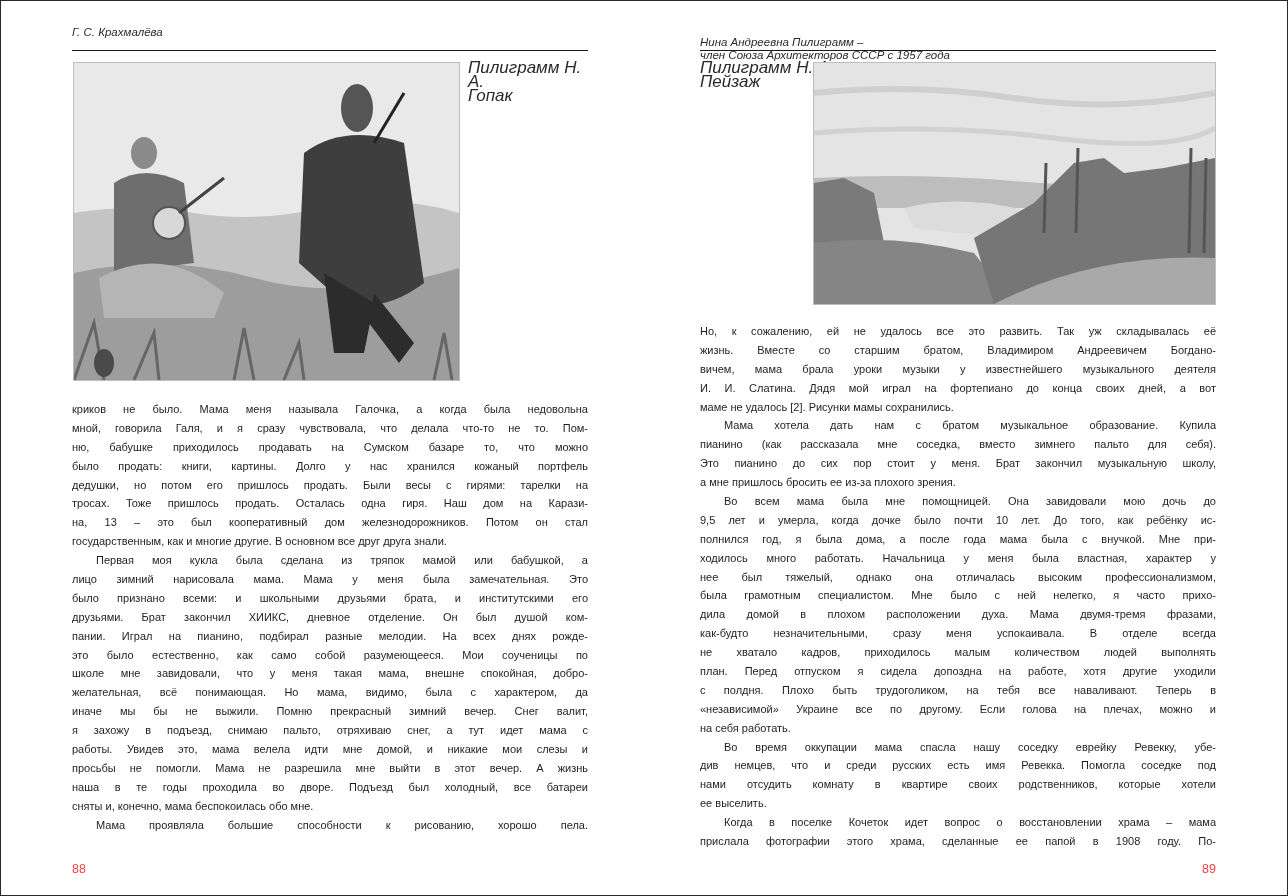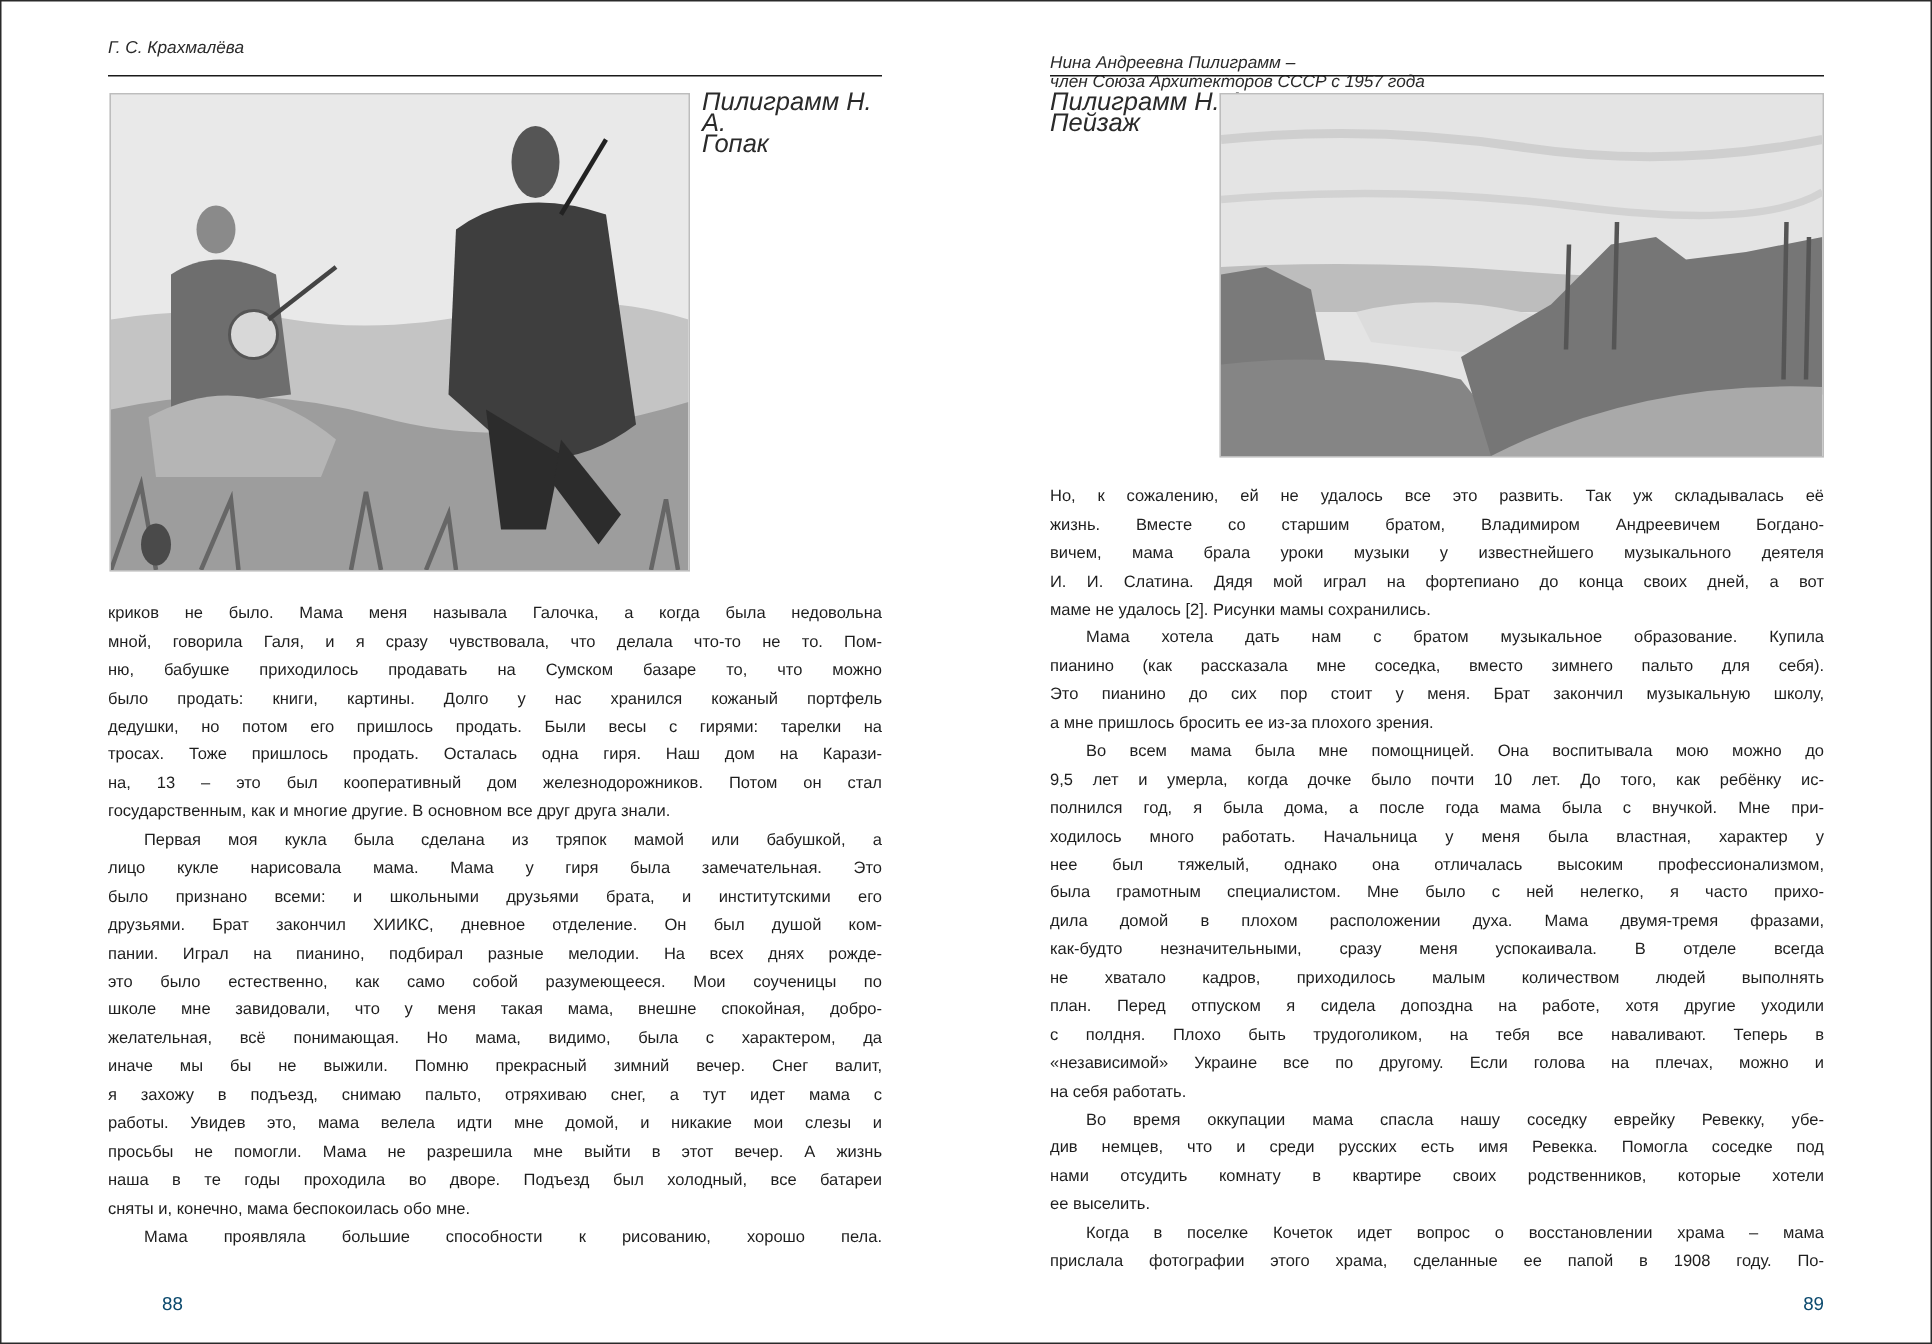--- a/index.html
+++ b/index.html
@@ -40,21 +40,21 @@
   .body-text { position: absolute; left: 0; width: 516px; font-size: 11px; }
   .page.left .body-text { top: 400px; }
   .page.right .body-text { top: 322px; }
   .line {
     height: 18.9px; line-height: 18.9px; white-space: nowrap;
     text-align: justify; text-align-last: justify; overflow: hidden;
   }
   .line.indent { padding-left: 24px; }
   .line.last { text-align-last: left; }
 
-  .folio { position: absolute; top: 862px; font-size: 12.5px; color: #0c4a6e; margin-left: 36px; }
+  .folio { position: absolute; top: 862px; font-size: 12.5px; color: #ef4444; }
   .page.left .folio { left: 0; }
   .page.right .folio { right: 0; }
 </style>
 </head>
 <body>
 
 <div class="spread-border"></div>
 
 <div class="page left">
   <div class="running-head">Г. С. Крахмалёва</div>
@@ -90,21 +90,21 @@
   <div class="body-text" id="left-body">
       <div class="line">криков не было. Мама меня называла Галочка, а когда была недовольна</div>
       <div class="line">мной, говорила Галя, и я сразу чувствовала, что делала что-то не то. Пом-</div>
       <div class="line">ню, бабушке приходилось продавать на Сумском базаре то, что можно</div>
       <div class="line">было продать: книги, картины. Долго у нас хранился кожаный портфель</div>
       <div class="line">дедушки, но потом его пришлось продать. Были весы с гирями: тарелки на</div>
       <div class="line">тросах. Тоже пришлось продать. Осталась одна гиря. Наш дом на Карази-</div>
       <div class="line">на, 13 – это был кооперативный дом железнодорожников. Потом он стал</div>
       <div class="line last">государственным, как и многие другие. В основном все друг друга знали.</div>
       <div class="line indent">Первая моя кукла была сделана из тряпок мамой или бабушкой, а</div>
-      <div class="line">лицо кукле нарисовала мама. Мама у гиря была замечательная. Это</div>
+      <div class="line">лицо зимний нарисовала мама. Мама у меня была замечательная. Это</div>
       <div class="line">было признано всеми: и школьными друзьями брата, и институтскими его</div>
       <div class="line">друзьями. Брат закончил ХИИКС, дневное отделение. Он был душой ком-</div>
       <div class="line">пании. Играл на пианино, подбирал разные мелодии. На всех днях рожде-</div>
       <div class="line">это было естественно, как само собой разумеющееся. Мои соученицы по</div>
       <div class="line">школе мне завидовали, что у меня такая мама, внешне спокойная, добро-</div>
       <div class="line">желательная, всё понимающая. Но мама, видимо, была с характером, да</div>
       <div class="line">иначе мы бы не выжили. Помню прекрасный зимний вечер. Снег валит,</div>
       <div class="line">я захожу в подъезд, снимаю пальто, отряхиваю снег, а тут идет мама с</div>
       <div class="line">работы. Увидев это, мама велела идти мне домой, и никакие мои слезы и</div>
       <div class="line">просьбы не помогли. Мама не разрешила мне выйти в этот вечер. А жизнь</div>
@@ -145,21 +145,21 @@
   <div class="body-text" id="right-body">
       <div class="line">Но, к сожалению, ей не удалось все это развить. Так уж складывалась её</div>
       <div class="line">жизнь. Вместе со старшим братом, Владимиром Андреевичем Богдано-</div>
       <div class="line">вичем, мама брала уроки музыки у известнейшего музыкального деятеля</div>
       <div class="line">И. И. Слатина. Дядя мой играл на фортепиано до конца своих дней, а вот</div>
       <div class="line last">маме не удалось [2]. Рисунки мамы сохранились.</div>
       <div class="line indent">Мама хотела дать нам с братом музыкальное образование. Купила</div>
       <div class="line">пианино (как рассказала мне соседка, вместо зимнего пальто для себя).</div>
       <div class="line">Это пианино до сих пор стоит у меня. Брат закончил музыкальную школу,</div>
       <div class="line last">а мне пришлось бросить ее из-за плохого зрения.</div>
-      <div class="line indent">Во всем мама была мне помощницей. Она воспитывала мою можно до</div>
+      <div class="line indent">Во всем мама была мне помощницей. Она завидовали мою дочь до</div>
       <div class="line">9,5 лет и умерла, когда дочке было почти 10 лет. До того, как ребёнку ис-</div>
       <div class="line">полнился год, я была дома, а после года мама была с внучкой. Мне при-</div>
       <div class="line">ходилось много работать. Начальница у меня была властная, характер у</div>
       <div class="line">нее был тяжелый, однако она отличалась высоким профессионализмом,</div>
       <div class="line">была грамотным специалистом. Мне было с ней нелегко, я часто прихо-</div>
       <div class="line">дила домой в плохом расположении духа. Мама двумя-тремя фразами,</div>
       <div class="line">как-будто незначительными, сразу меня успокаивала. В отделе всегда</div>
       <div class="line">не хватало кадров, приходилось малым количеством людей выполнять</div>
       <div class="line">план. Перед отпуском я сидела допоздна на работе, хотя другие уходили</div>
       <div class="line">с полдня. Плохо быть трудоголиком, на тебя все наваливают. Теперь в</div>

